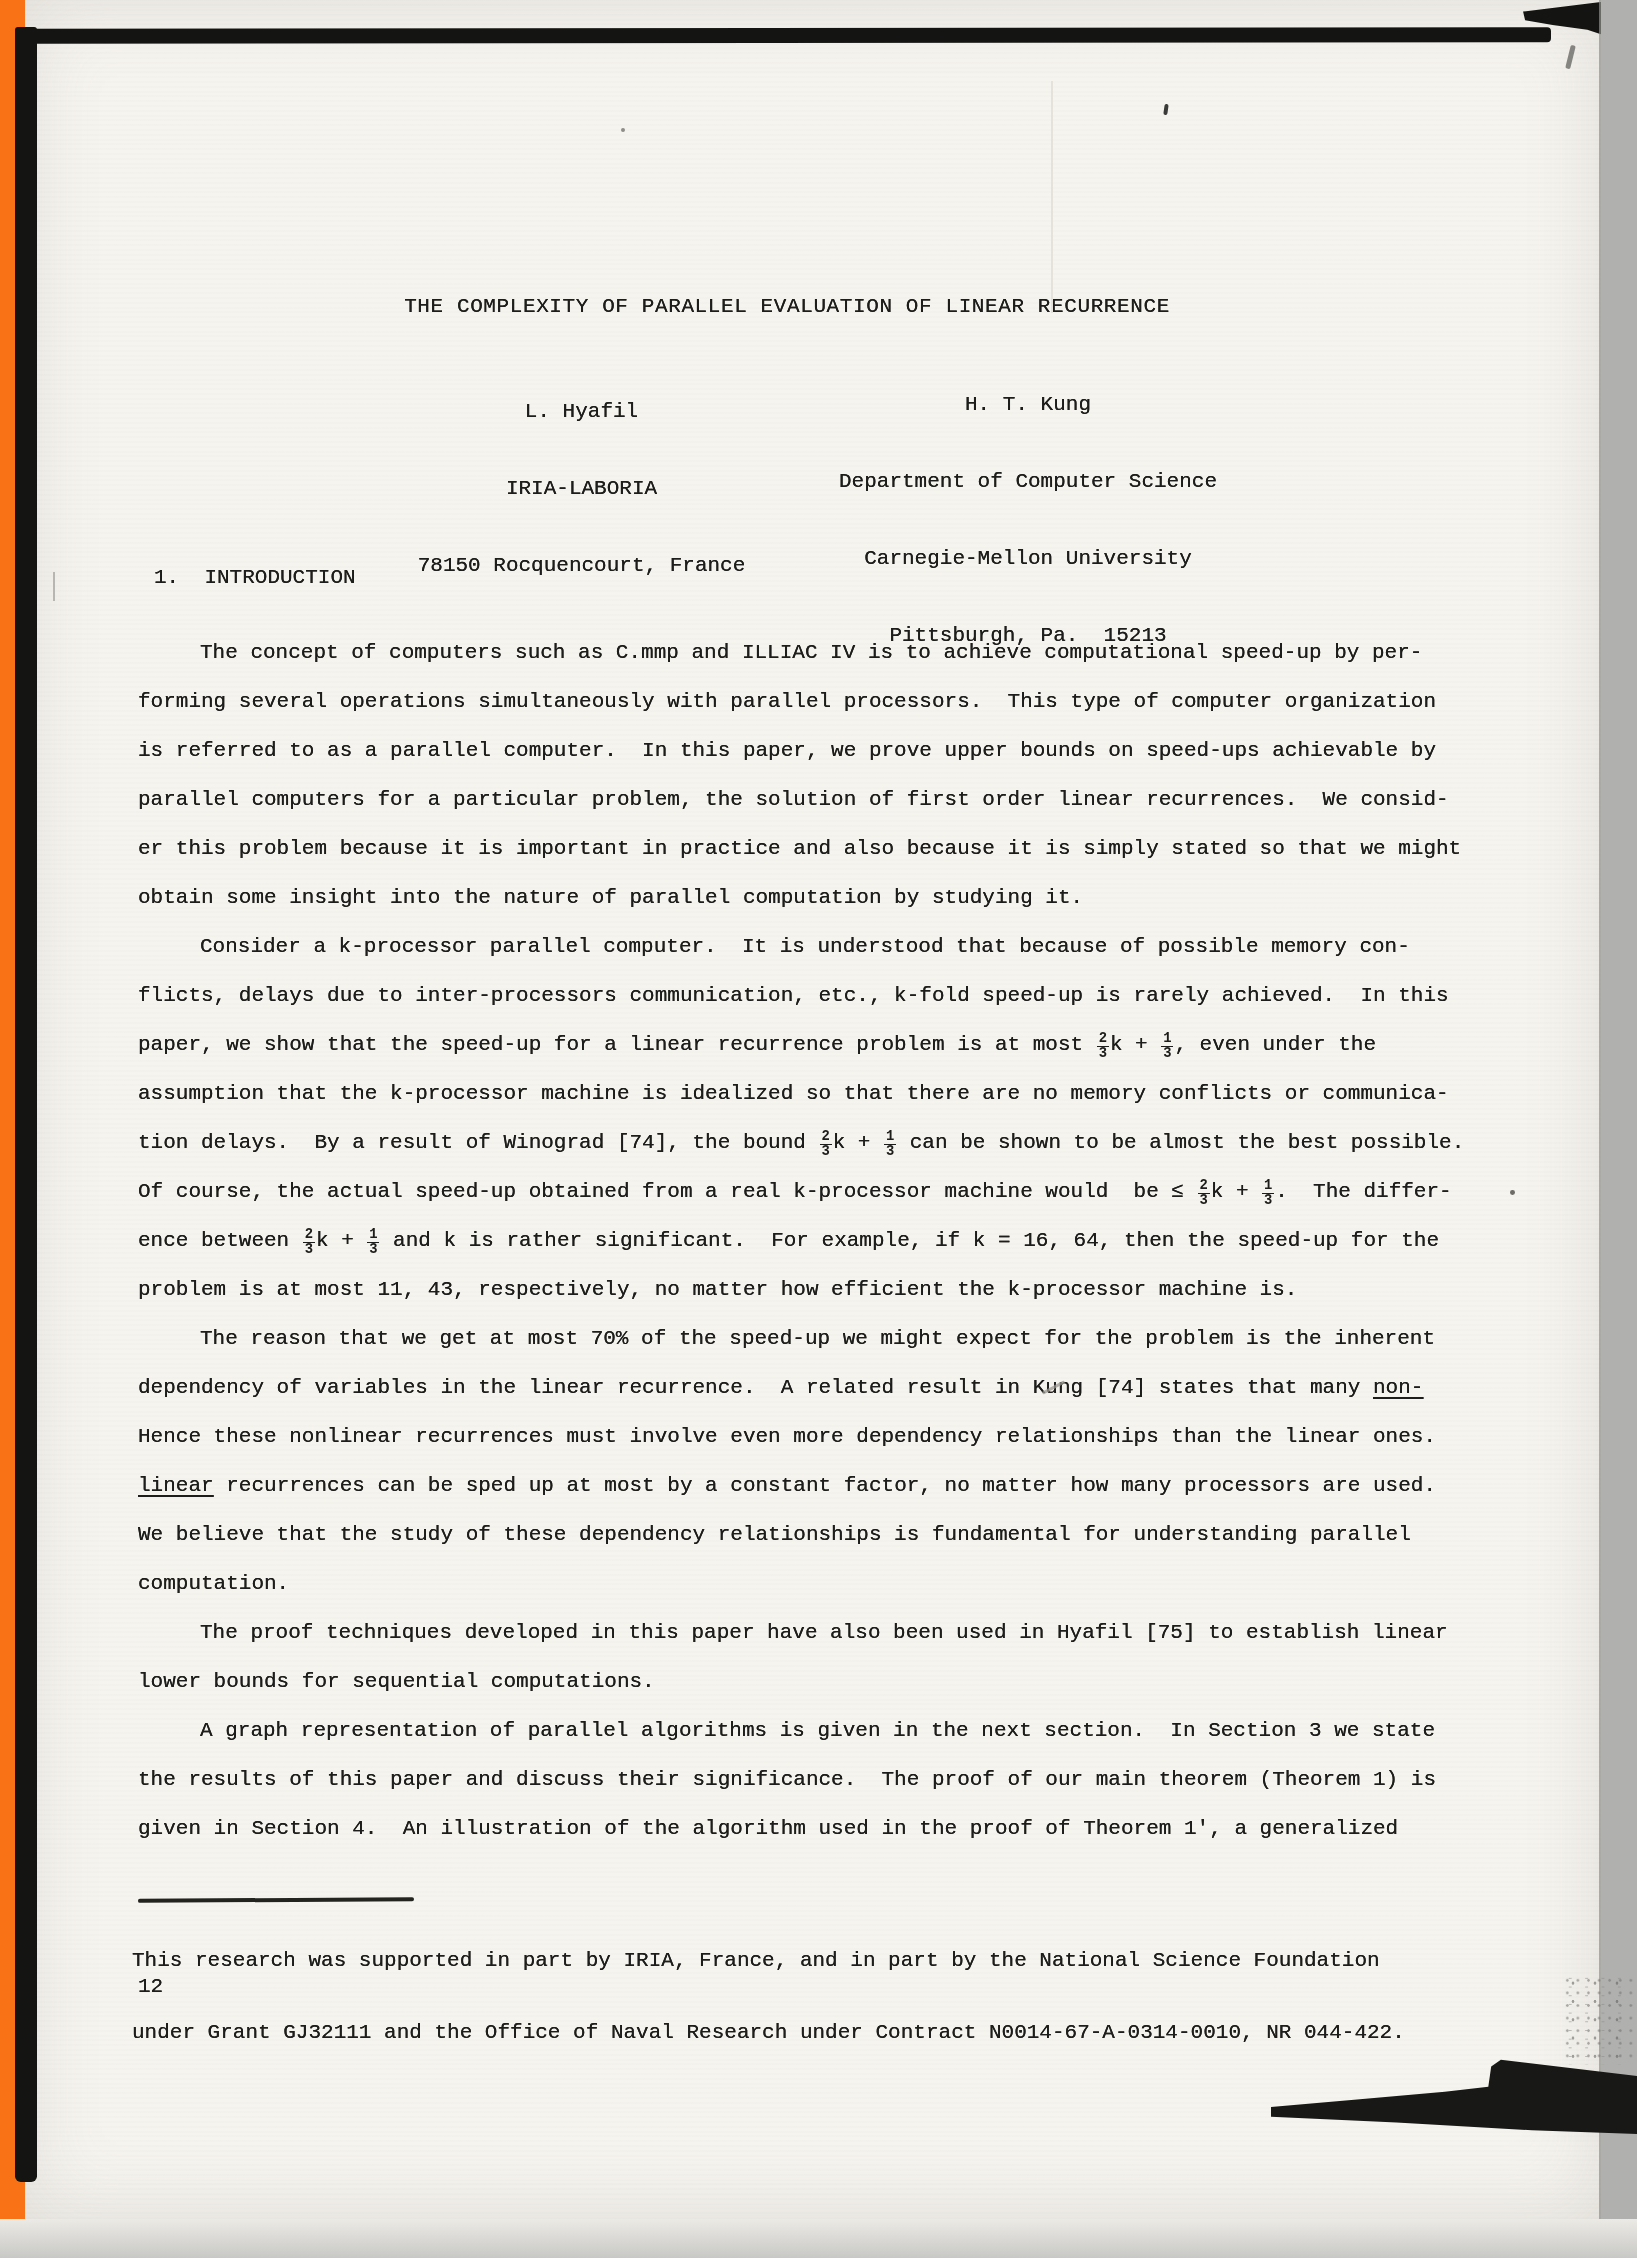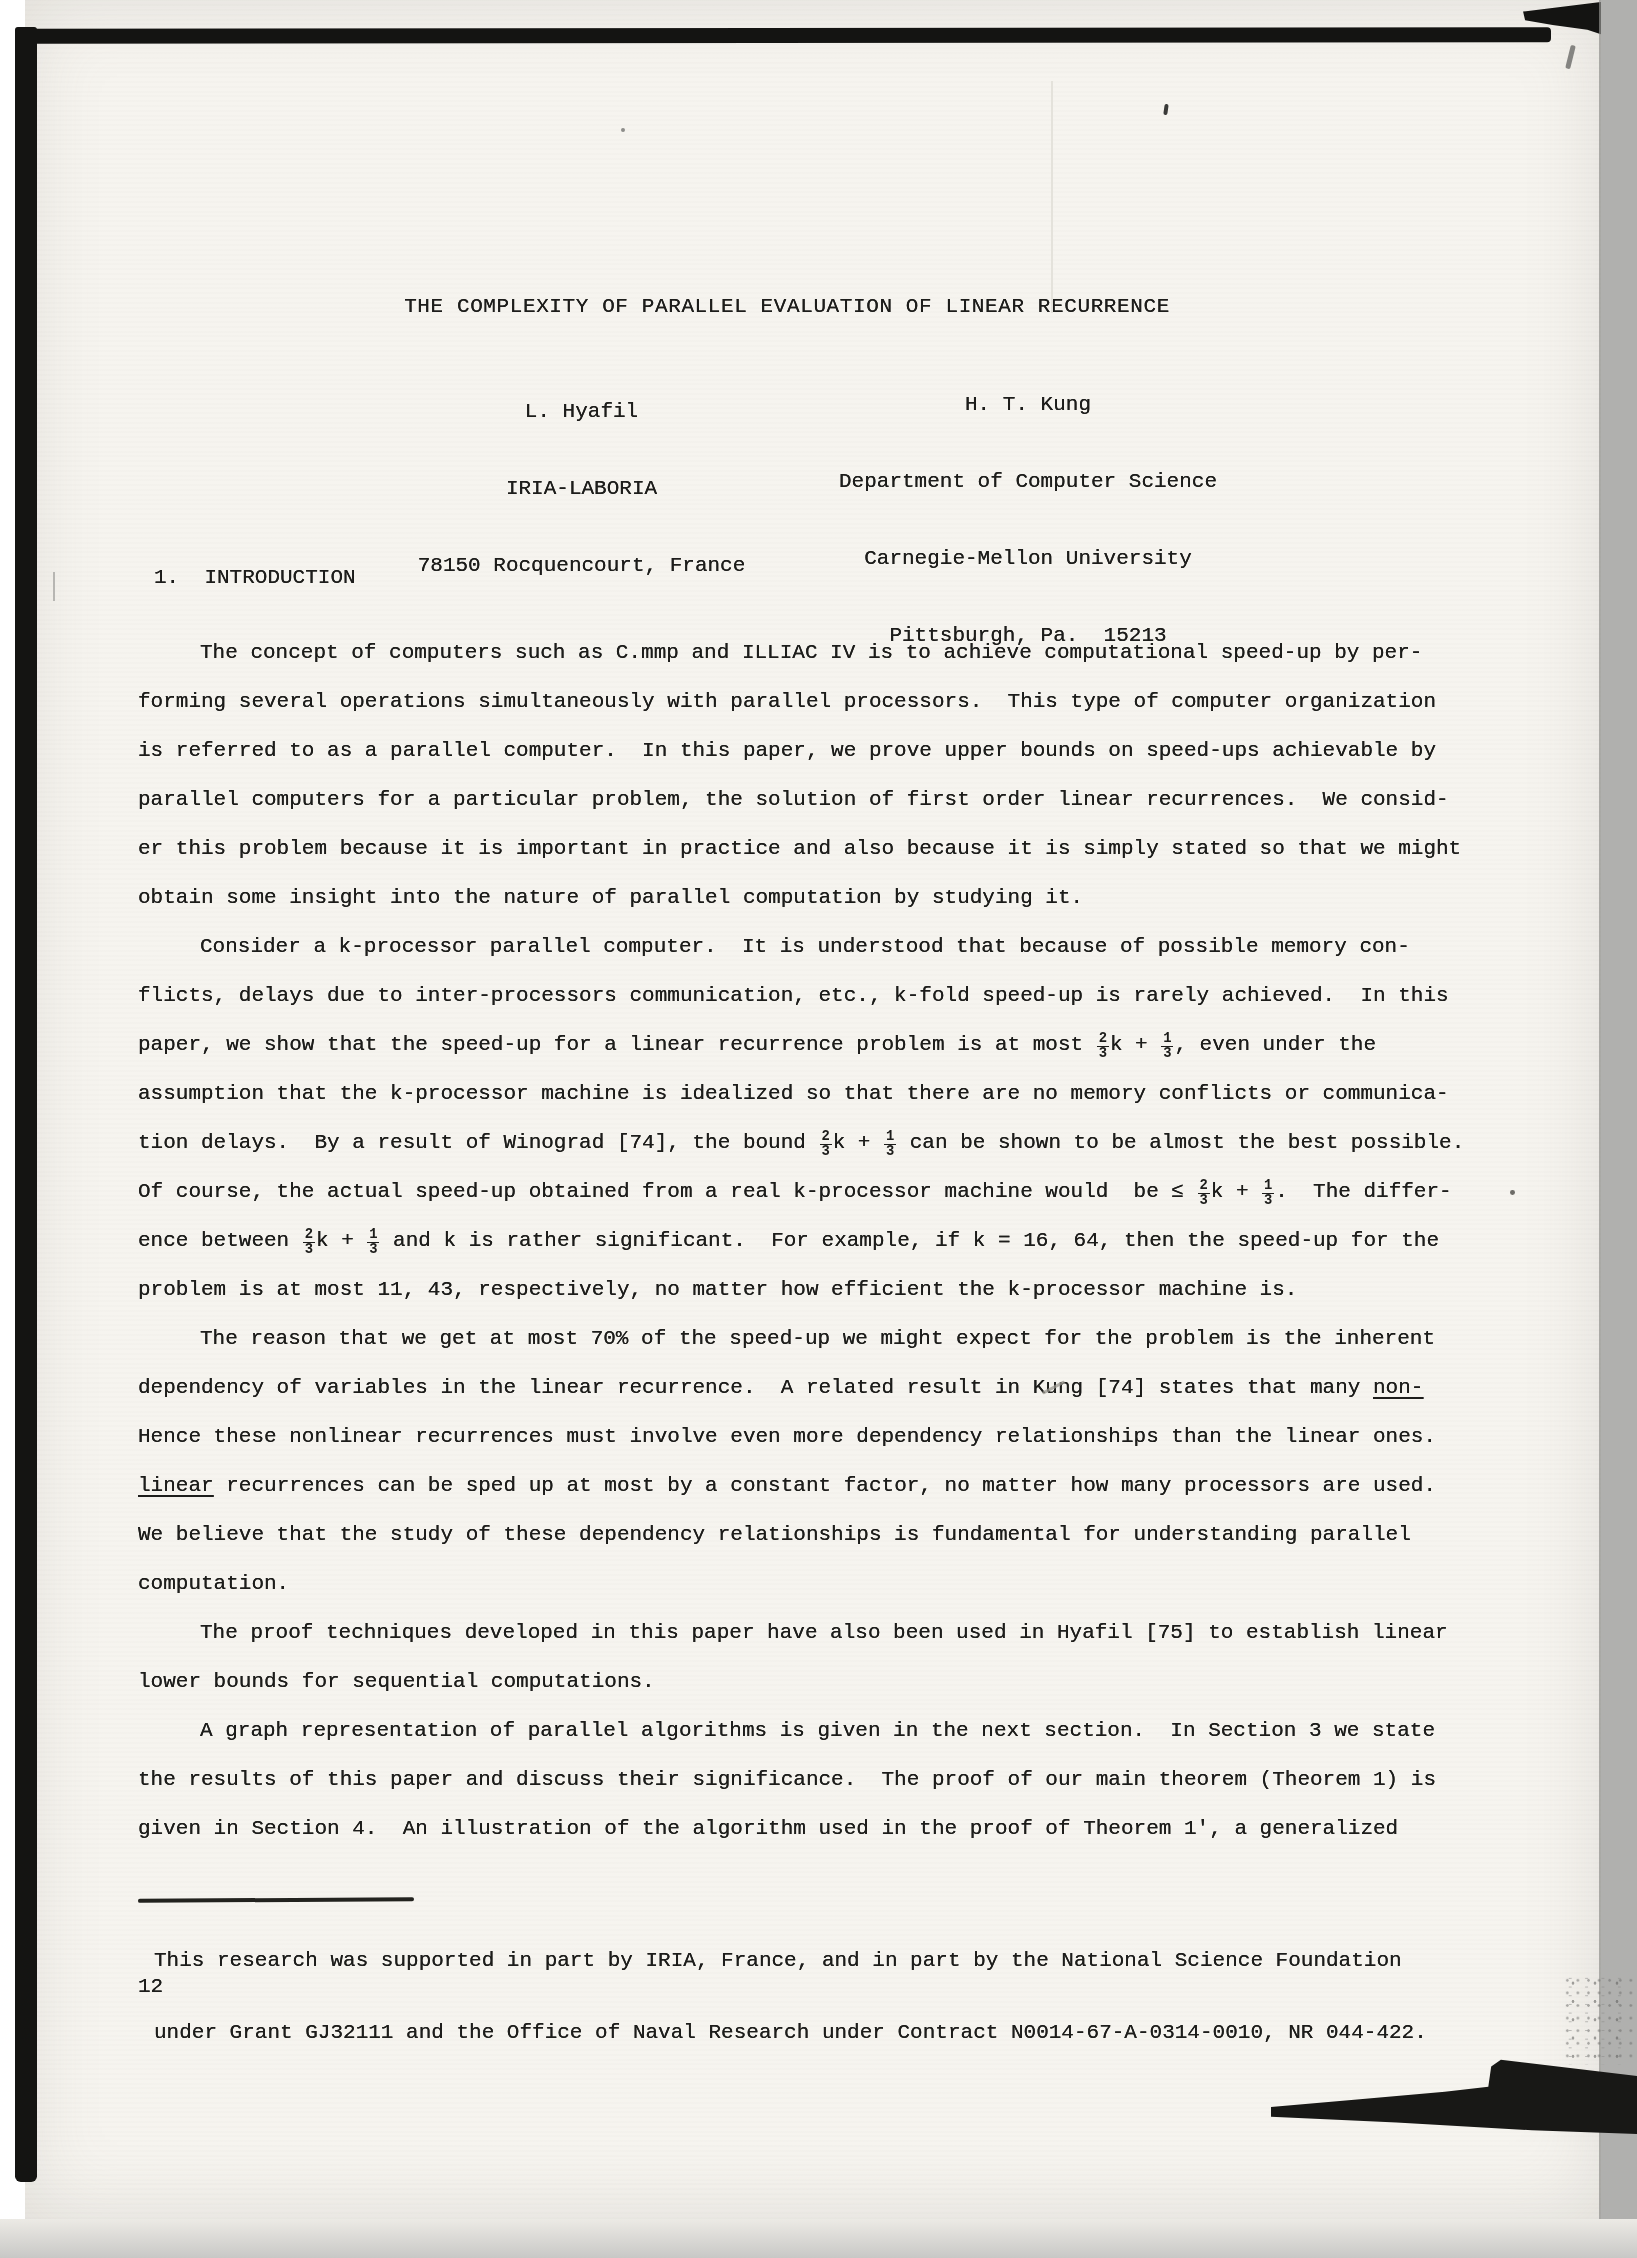--- a/index.html
+++ b/index.html
@@ -1,17 +1,17 @@
 <!DOCTYPE html>
 <html><head>
 <meta charset="utf-8">
 <style>
   html,body{margin:0;padding:0;background:#9d9d9b;}
   .scan{position:relative;width:1638px;height:2258px;overflow:hidden;
-        background:#ffffff;font-family:"Liberation Mono","DejaVu Sans Mono",monospace;}
+        background:#f97316;font-family:"Liberation Mono","DejaVu Sans Mono",monospace;}
   .page{position:absolute;left:25px;top:0;width:1576px;height:2219px;
         background:#f6f4ef;
         box-shadow:inset 0 0 77px rgba(120,118,110,.18);}
   .page::after{content:"";position:absolute;inset:0;pointer-events:none;
         background:repeating-linear-gradient(0deg,rgba(90,88,80,.015) 0 1.9px,transparent 1.9px 4.8px);}
   .ink{color:#1d1d1b;text-shadow:0 0 0.6px #1d1d1b;}
   
   .title{position:absolute;left:138px;top:295px;width:1298px;text-align:center;
          font-size:21px;letter-spacing:0.6px;white-space:pre;}
   .auth{position:absolute;line-height:25.6px;font-size:21px;text-align:center;white-space:pre;}
@@ -21,21 +21,21 @@
   .body{position:absolute;left:138px;top:628px;width:1352px;font-size:21px;line-height:49px;}
   .bline{white-space:pre;height:49px;}
   .bline.ind{padding-left:62px;}
   .ul{text-decoration:underline;text-decoration-thickness:1.9px;text-underline-offset:3.9px;}
   .frac{display:inline-block;text-align:center;vertical-align:-0.5em;line-height:.85;
         font-size:.66em;padding:0 1px;font-weight:bold;text-shadow:none;}
   .frac .num{display:block;border-bottom:1.9px solid #1d1d1b;padding:0 1.9px 1px;}
   .frac .den{display:block;padding-top:1px;}
   .fnrule{position:absolute;left:138px;top:1898px;width:276px;height:3.9px;background:#23231f;
           transform:rotate(-.35deg);border-radius:1.9px;}
-  .footnote{position:absolute;left:154px;top:1901px;font-size:21px;line-height:24px;white-space:pre;}
+  .footnote{position:absolute;left:132px;top:1901px;font-size:21px;line-height:24px;white-space:pre;}
   .pageno{position:absolute;left:138px;top:1975px;width:1298px;font-size:21px;}
   
   .top-bar{position:absolute;left:27px;top:28px;width:1524px;height:15.4px;background:#141412;
            border-radius:3.9px;transform:rotate(-.06deg);}
   .left-bar{position:absolute;left:14.5px;top:27px;width:22px;height:2155px;background:#141412;
             border-radius:2.9px 2.9px 5.8px 5.8px;}
   .fold-tr{position:absolute;left:1520px;top:0;width:102px;height:48px;background:#141412;
            clip-path:polygon(3% 24%,95% 0%,100% 86%,66% 62%,32% 52%,5% 42%);}
   .hook-tr{position:absolute;left:1568px;top:45px;width:4.8px;height:24px;background:#6a6a68;
            border-radius:1.9px;transform:rotate(14deg);opacity:.8;}

